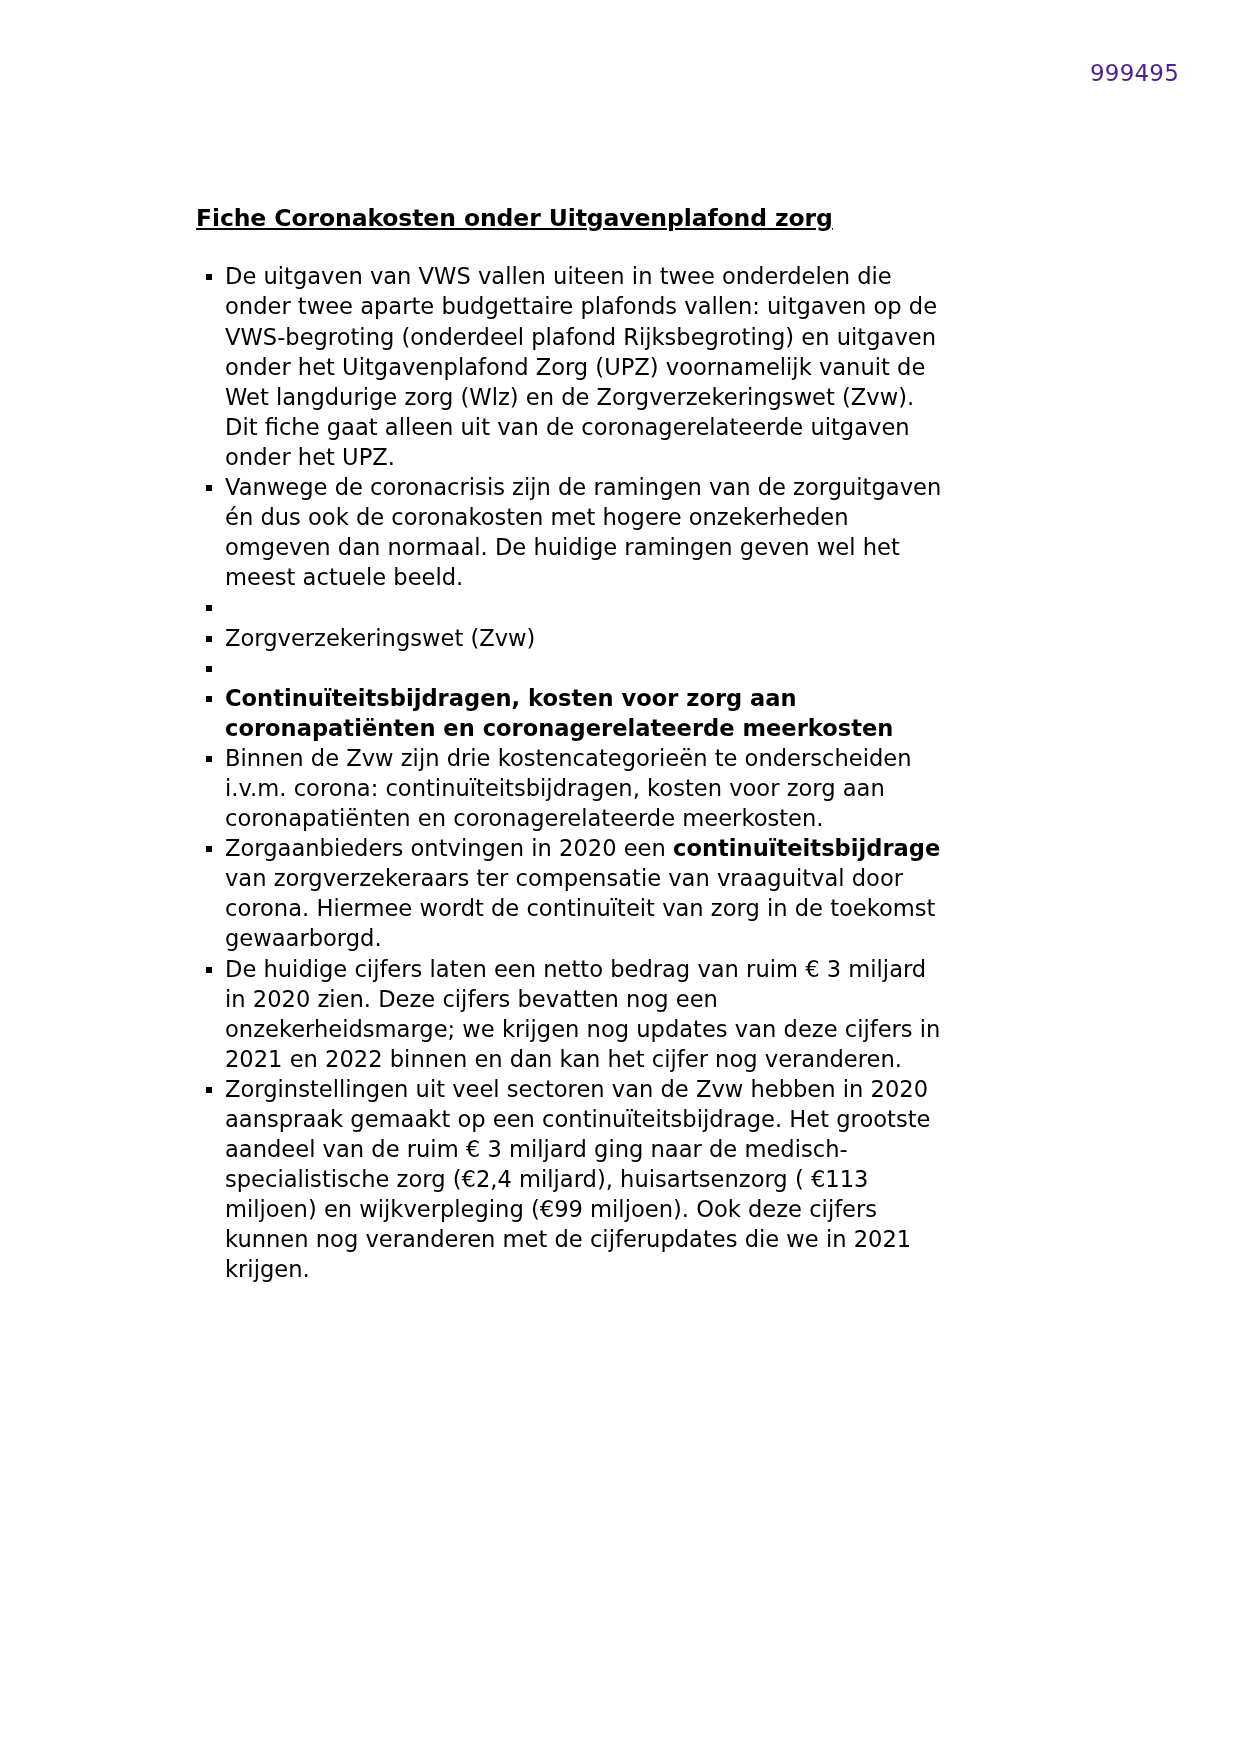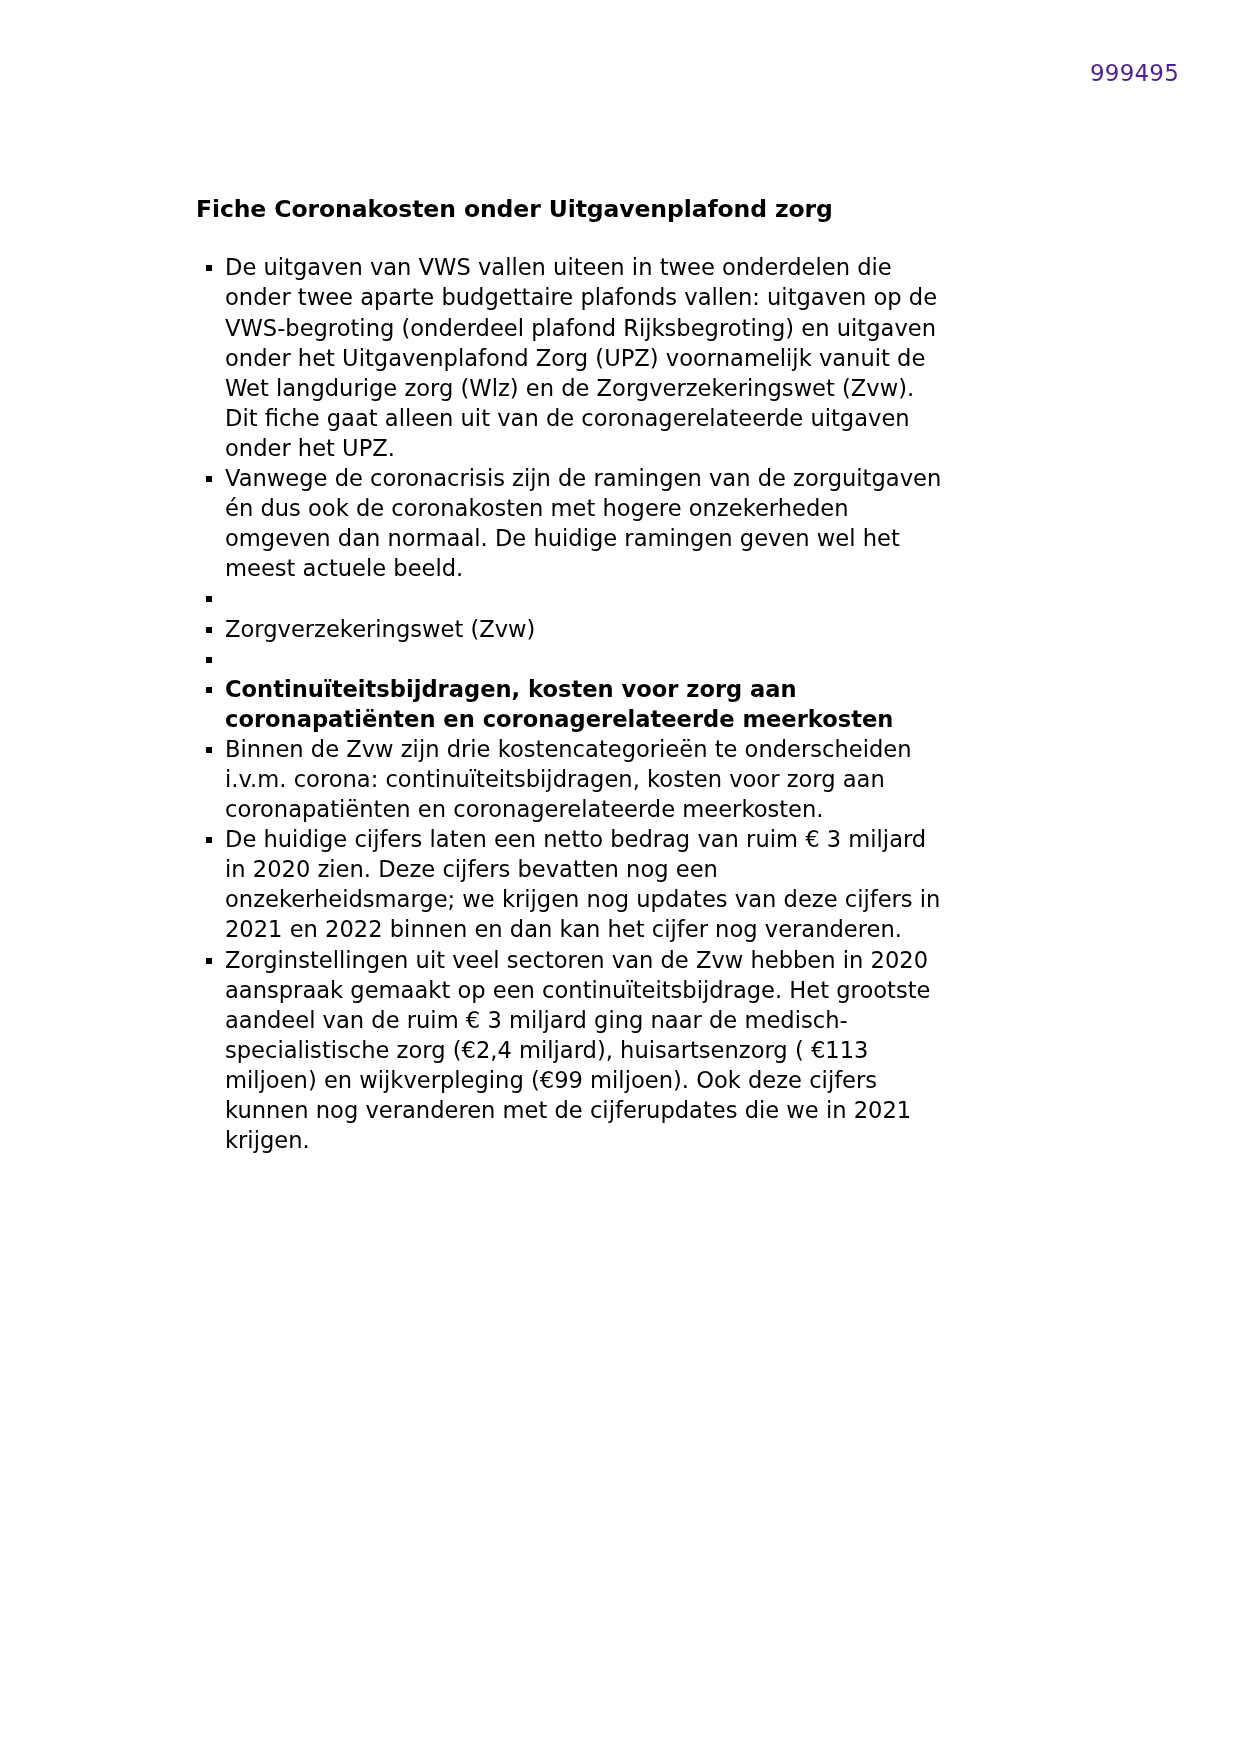--- a/index.html
+++ b/index.html
@@ -31,23 +31,24 @@
   }
   .body-block {
     position: absolute;
     left: 196px;
     top: 192px;
     width: 760px;
   }
   .doc-title {
     font-size: 23.5px;
     font-weight: bold;
+    text-decoration: underline;
     text-underline-offset: 2px;
     letter-spacing: -0.1px;
-    margin: 3px 0 28px 0;
+    margin: 12px 0 28px 0;
     line-height: 1.25;
   }
   ul.bullets {
     list-style: none;
     margin: 8px;
     padding: 0;
   }
   ul.bullets > li {
     position: relative;
     padding-left: 21px;
@@ -97,20 +98,21 @@
       <li class="empty"></li>
 
       <li class="underline-item"><span class="u">Zorgverzekeringswet (Zvw)</span></li>
 
       <li class="empty"></li>
 
       <li class="bold-item"><span>Continuïteitsbijdragen, kosten voor zorg aan</span> <span>coronapatiënten en coronagerelateerde meerkosten</span></li>
 
       <li>Binnen de Zvw zijn drie kostencategorieën te onderscheiden i.v.m. corona: continuïteitsbijdragen, kosten voor zorg aan coronapatiënten en coronagerelateerde meerkosten.</li>
 
+      <li><span>Zorgaanbieders ontvingen in 2020 een </span><b class="inline-bold">continuïteitsbijdrage</b><span> van zorgverzekeraars ter compensatie van vraaguitval door corona. Hiermee wordt de continuïteit van zorg in de toekomst gewaarborgd.</span></li>
 
       <li>De huidige cijfers laten een netto bedrag van ruim € 3 miljard in 2020 zien. Deze cijfers bevatten nog een onzekerheidsmarge; we krijgen nog updates van deze cijfers in 2021 en 2022 binnen en dan kan het cijfer nog veranderen.</li>
 
       <li>Zorginstellingen uit veel sectoren van de Zvw hebben in 2020 aanspraak gemaakt op een continuïteitsbijdrage. Het grootste aandeel van de ruim € 3 miljard ging naar de medisch-specialistische zorg (€2,4 miljard), huisartsenzorg ( €113 miljoen) en wijkverpleging (€99 miljoen). Ook deze cijfers kunnen nog veranderen met de cijferupdates die we in 2021 krijgen.</li>
 
 
     </ul>
   </div>
 </div>
 

